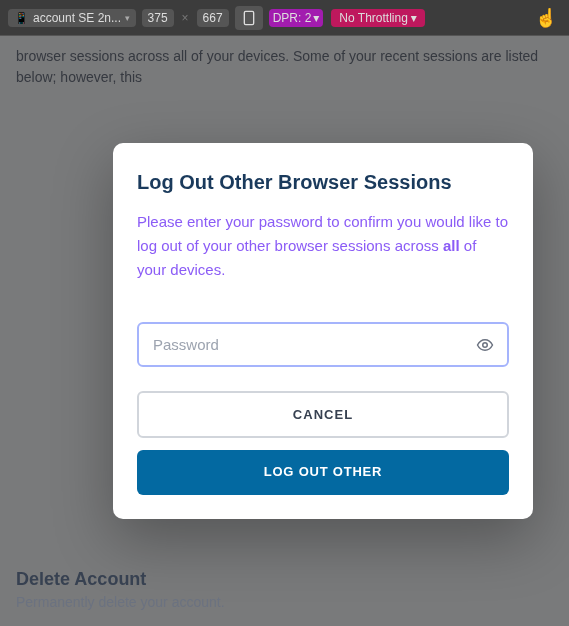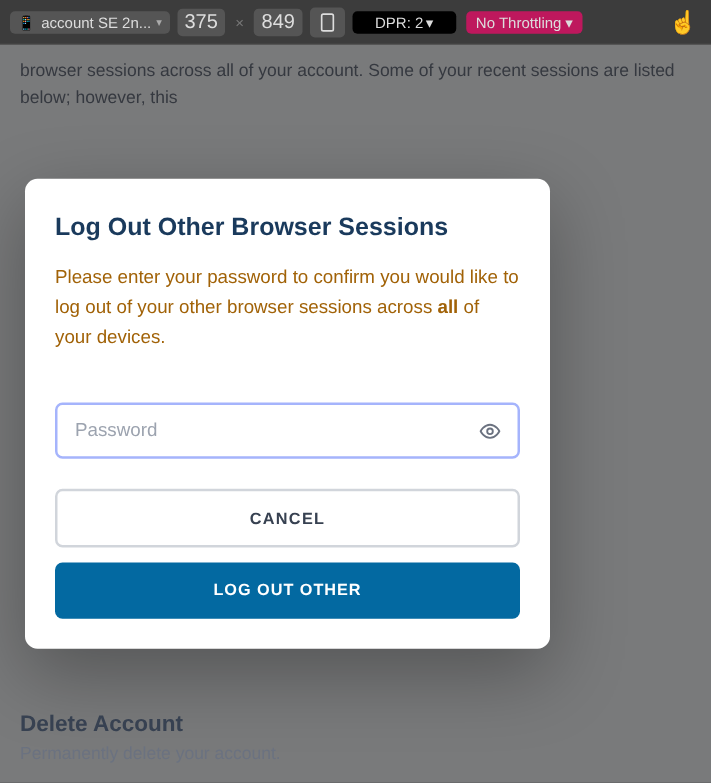--- a/index.html
+++ b/index.html
@@ -41,42 +41,42 @@
       font-size: 12px;
       padding: 0 2px;
     }
     .toolbar-dims {
       display: flex;
       align-items: flex-end;
       background: #555;
       border-radius: 4px;
       padding: 2px 6px;
       color: #ddd;
-      font-size: 16px;
+      font-size: 12px;
       gap: 3px;
       cursor: pointer;
     }
     .toolbar-icon-btn {
       display: flex;
       align-items: center;
       justify-content: center;
       background: #555;
       border-radius: 4px;
       width: 28px;
       height: 24px;
       color: #ddd;
       font-size: 14px;
       cursor: pointer;
     }
     .toolbar-dpr {
       display: flex;
       align-items: center;
-      background: #000000;
-      border-radius: 4px;
-      padding: 2px 18px;
+      background: #a21caf;
+      border-radius: 4px;
+      padding: 2px 4px;
       color: #ddd;
       font-size: 12px;
       gap: 2px;
       cursor: pointer;
     }
     .toolbar-throttle {
       display: flex;
       align-items: center;
       background: #be185d;
       border-radius: 4px;
@@ -138,42 +138,42 @@
       color: #6b7280;
     }
 
     
     .overlay {
       position: absolute;
       top: 0; left: 0; right: 0; bottom: 0;
       background: rgba(0,0,0,0.5);
       display: flex;
       align-items: center;
-      justify-content: flex-start;
-      padding: 20px;
+      justify-content: flex-end;
+      padding: 36px;
     }
 
     
     .modal {
       background: #fff;
       border-radius: 10px;
       padding: 28px 24px 24px 24px;
       width: 100%;
       max-width: 420px;
       box-shadow: 0 20px 60px rgba(0,0,0,0.3);
     }
     .modal-title {
       font-size: 20px;
       font-weight: 700;
       color: #1a3a5c;
       margin-bottom: 16px;
     }
     .modal-body {
       font-size: 15px;
-      color: #a16207;
+      color: #8b5cf6;
       line-height: 1.6;
       margin-bottom: 22px;
     }
     .modal-body strong {
       font-weight: 600;
     }
 
     
     .input-wrapper {
       position: relative;
@@ -250,41 +250,41 @@
   <div class="toolbar-device">
     <span>📱</span>
     <span>account SE 2n...</span>
     <span class="chevron">▾</span>
   </div>
   <div class="toolbar-dims">
     <span>375</span>
   </div>
   <span class="toolbar-sep">×</span>
   <div class="toolbar-dims">
-    <span>849</span>
+    <span>667</span>
   </div>
   <div class="toolbar-icon-btn">
     <svg width="16" height="16" viewBox="0 0 24 24" fill="none" stroke="#ddd" stroke-width="2">
       <rect x="5" y="2" width="14" height="20" rx="2"></rect>
     </svg>
   </div>
   <div class="toolbar-dpr">
     <span>DPR: 2</span>
     <span class="chevron">▾</span>
   </div>
   <div class="toolbar-throttle">
     <span>No Throttling</span>
     <span class="chevron">▾</span>
   </div>
   <div class="toolbar-touch">☝</div>
 </div>
 
 <div class="page-bg">
   <div class="bg-text-top">
-    <span>browser sessions across all of your account. Some of your recent sessions are listed below; however, this</span>
+    <span>browser sessions across all of your devices. Some of your recent sessions are listed below; however, this</span>
   </div>
 
   <div class="overlay">
 
     <div class="modal">
       <h2 class="modal-title">Log Out Other Browser Sessions</h2>
       <p class="modal-body">
         <span>Please enter your password to confirm you would like to log out of your other browser sessions across </span><strong>all</strong><span> of your devices.</span>
       </p>
       <div class="input-wrapper">

